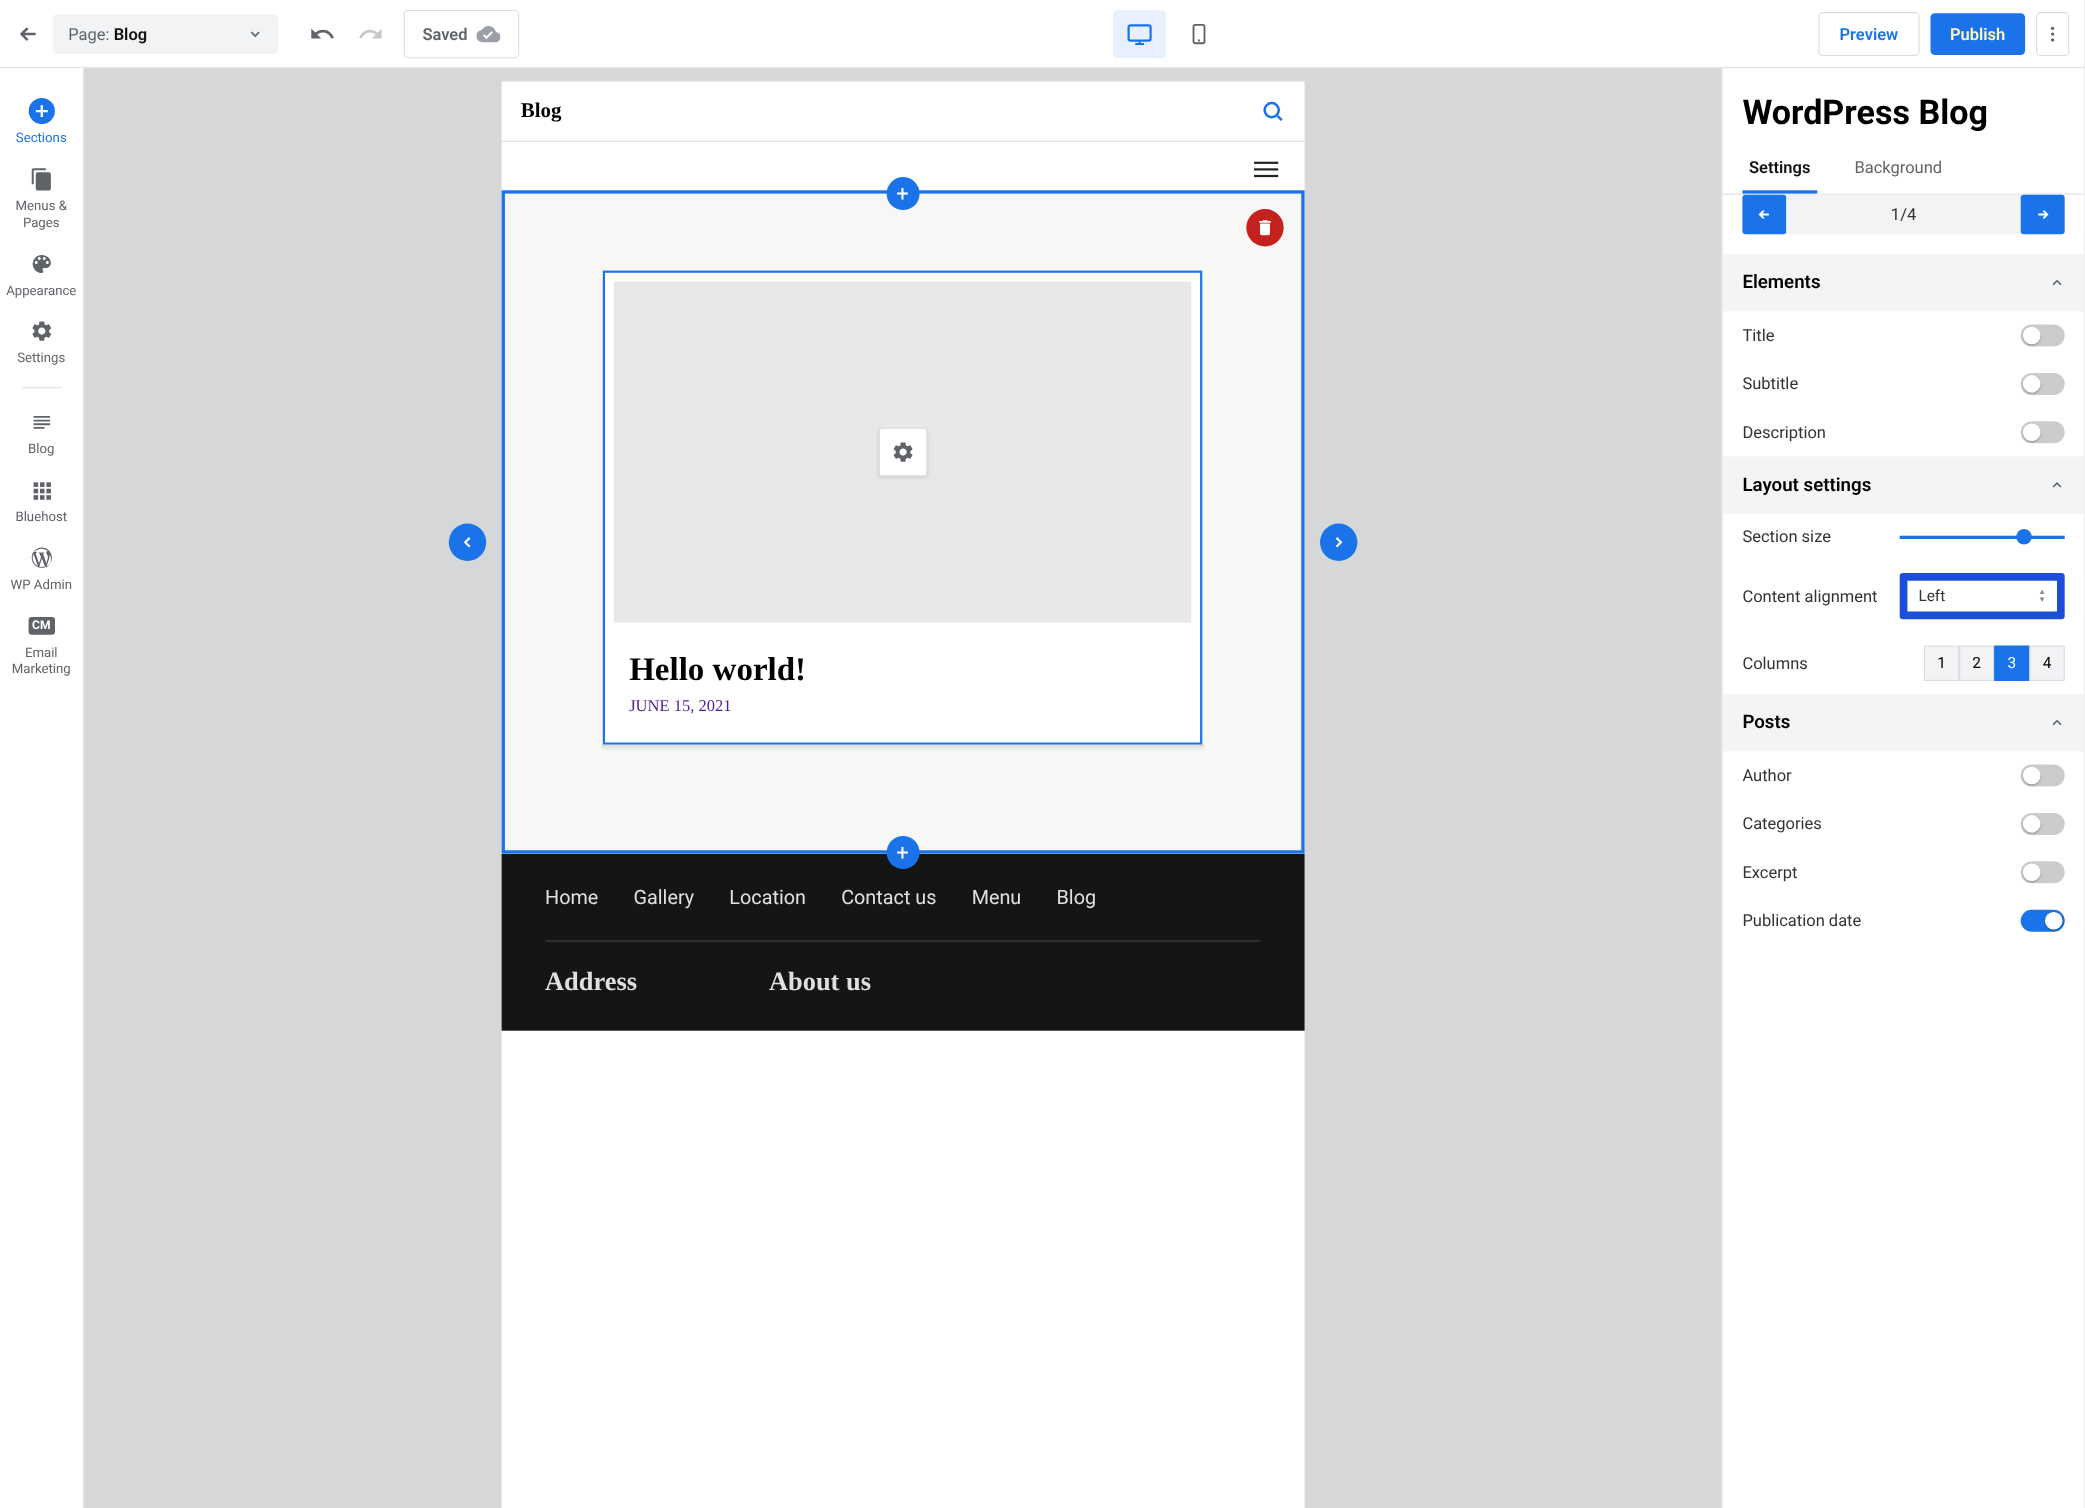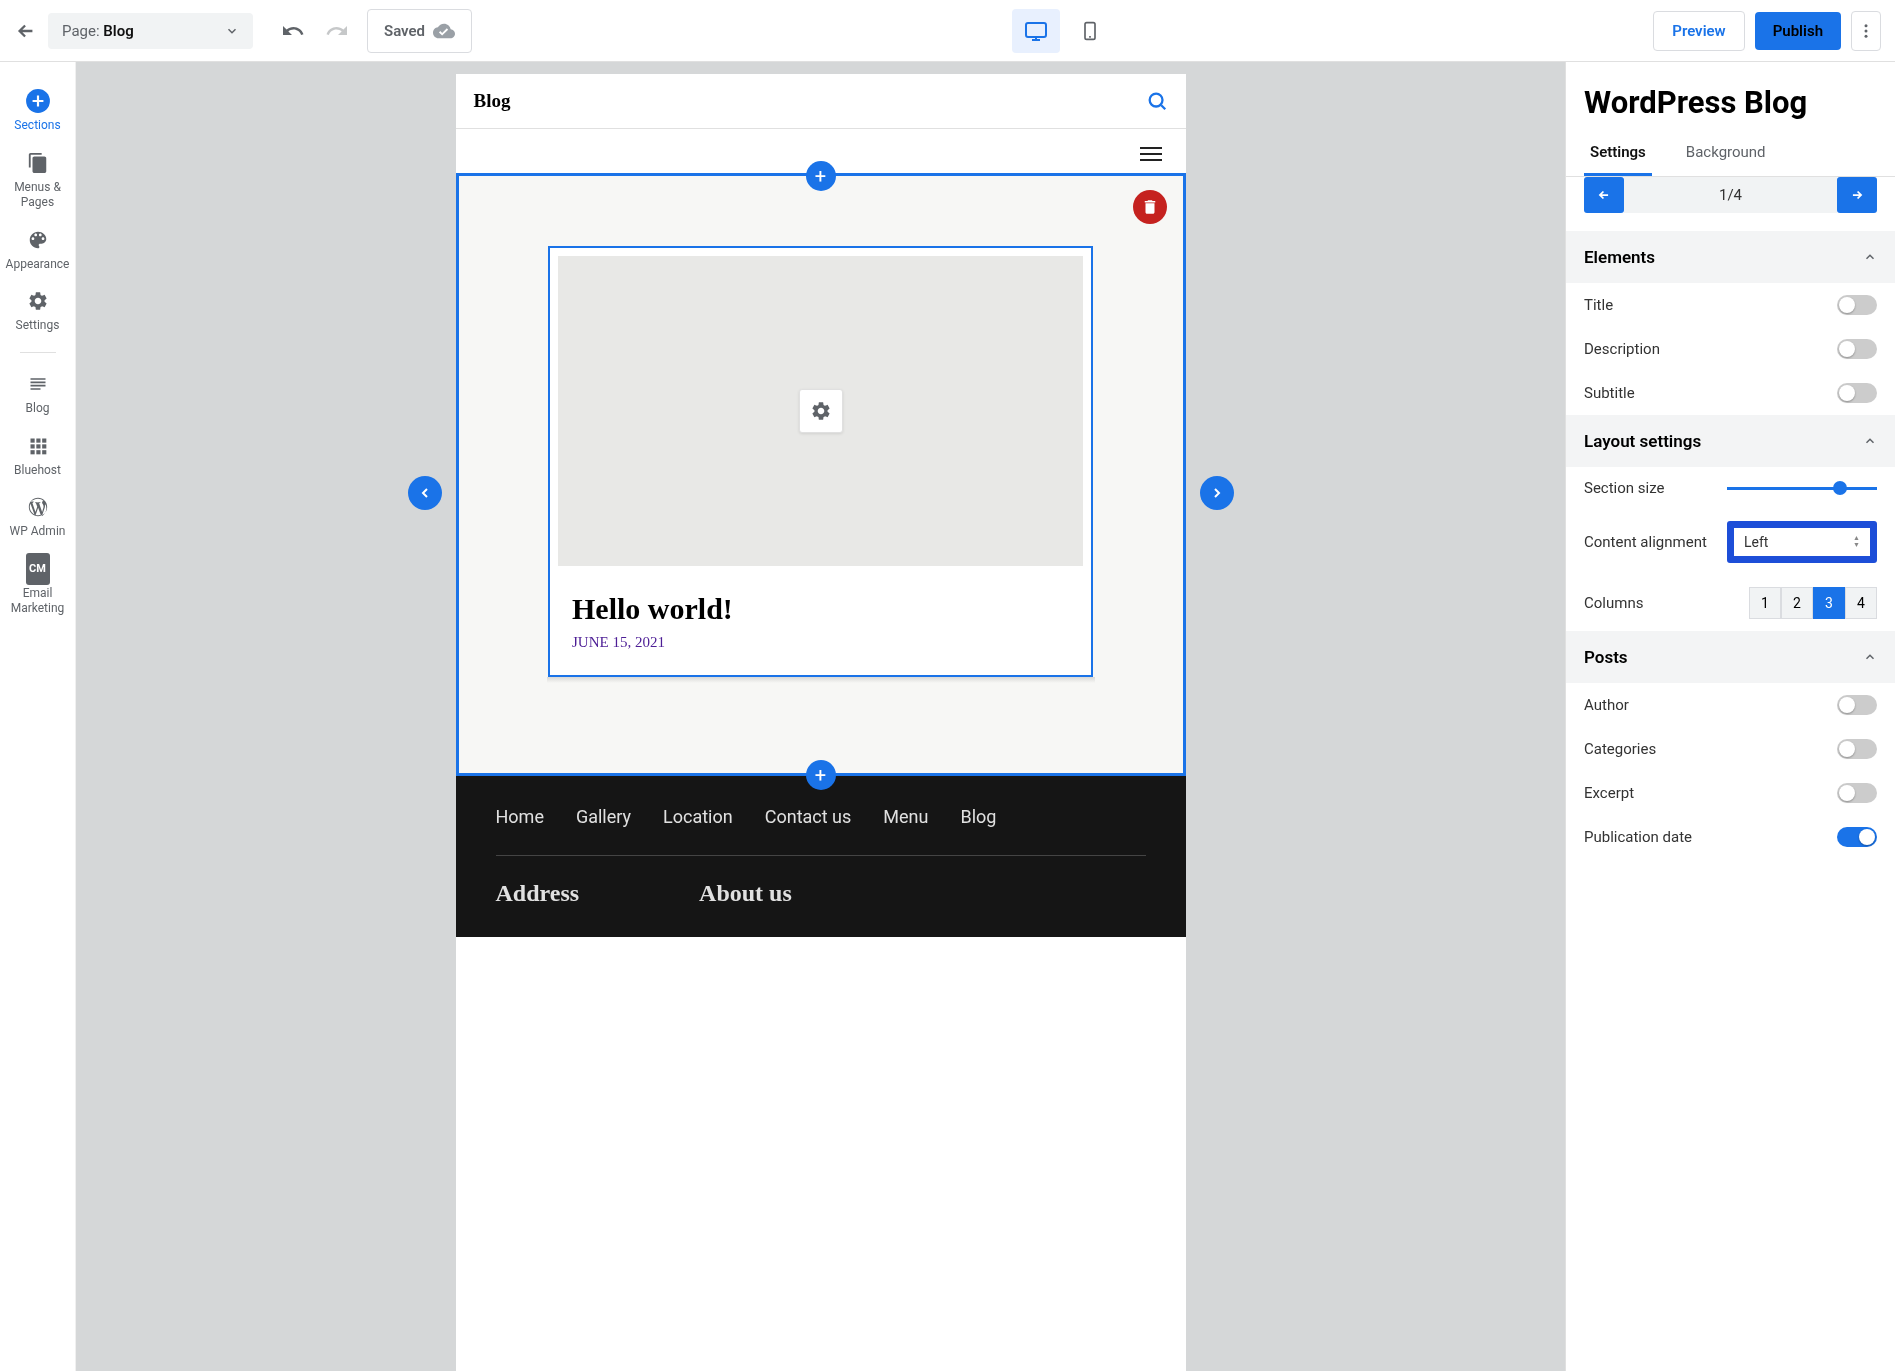--- a/index.html
+++ b/index.html
@@ -14,31 +14,31 @@
 .chev { color:#5f6368; }
 .undo-redo { display: flex; gap: 20px; margin-left: 18px; }
 .undo-redo svg { cursor: pointer; }
 .saved-pill { margin-left: 8px; border: 1px solid #dadce0; border-radius: 4px; padding: 10px 16px; display: flex; align-items:center; gap:8px; color:#5f6368; font-size:15px; font-weight:600; }
 .device-switch { margin-left: auto; display:flex; gap:6px; }
 .device-switch .dev { width:48px; height:44px; display:flex; align-items:center; justify-content:center; border-radius:4px; cursor:pointer; }
 .device-switch .dev.active { background:#e8f0fe; color:#1a73e8; }
 .device-switch .dev:not(.active){ color:#5f6368; }
 .tb-right { margin-left: auto; display:flex; gap:10px; align-items:center; }
 .btn-preview { border:1px solid #dadce0; background:#fff; color:#1a73e8; padding:10px 18px; border-radius:4px; font-size:15px; font-weight:600; cursor:pointer; }
-.btn-publish { background:#1a73e8; color:#000000; border:none; padding:10px 18px; border-radius:4px; font-size:15px; font-weight:600; cursor:pointer; }
+.btn-publish { background:#1a73e8; color:#fef9c3; border:none; padding:10px 18px; border-radius:4px; font-size:15px; font-weight:600; cursor:pointer; }
 .more-btn { width:30px; height:40px; border:1px solid #dadce0; border-radius:4px; display:flex; align-items:center; justify-content:center; color:#5f6368; cursor:pointer; }
 
 .layout { display:flex; height: calc(100vh - 62px); }
 
 .sidebar-left { width: 76px; background:#fff; padding-top: 18px; border-right: 1px solid #f0f0f0; display:flex; flex-direction:column; align-items:center; }
 .sb-item { width:100%; display:flex; flex-direction:column; align-items:center; gap:4px; padding:8px 0; cursor:pointer; color:#5f6368; font-size:12px; text-align:center; line-height:1.3; }
 .sb-item.active { color:#1a73e8; }
 .sb-item .ico { width:26px; height:26px; display:flex; align-items:center; justify-content:center; }
 .sb-divider { width:36px; height:1px; background:#e0e0e0; margin:10px 0; }
-.cm-square { width:24px; height:32px; background:#5f6368; color:#fff; font-size:11px; font-weight:700; display:flex; align-items:center; justify-content:center; border-radius:3px; }
+.cm-square { width:24px; height:16px; background:#5f6368; color:#fff; font-size:11px; font-weight:700; display:flex; align-items:center; justify-content:center; border-radius:3px; }
 
 .canvas-wrap { flex:1; background:#d5d7d8; position:relative; overflow:auto; display:flex; justify-content:center; padding:0; }
 .canvas { width: 730px; background:#fff; margin-top: 12px; position:relative; }
 .canvas-header { display:flex; align-items:center; justify-content:space-between; padding: 16px 18px; border-bottom:1px solid #e0e0e0; }
 .canvas-header h3 { font-family: Georgia, serif; font-size:19px; font-weight:600; }
 .search-ico { color:#1a73e8; cursor:pointer; }
 .hamburger { display:flex; flex-direction:column; gap:4px; padding:18px 24px 12px; align-items:flex-end; }
 .hamburger span { width:22px; height:2px; background:#222; }
 
 .section-selected { background:#f7f7f5; border:3px solid #1a73e8; position:relative; padding: 70px 80px 50px; }
@@ -330,25 +330,25 @@
           <svg width="14" height="14" viewBox="0 0 24 24" fill="none" stroke="#5f6368" stroke-width="2.5">
             <path d="M18 15l-6-6-6 6"></path>
           </svg>
         </span>
     </div>
     <div class="row">
         <span>Title</span>
         <div class="toggle"></div>
       </div>
     <div class="row">
+        <span>Subtitle</span>
+        <div class="toggle"></div>
+      </div>
+    <div class="row">
         <span>Description</span>
-        <div class="toggle"></div>
-      </div>
-    <div class="row">
-        <span>Subtitle</span>
         <div class="toggle"></div>
       </div>
 
     <div class="section-head collapsible">
       <span>Layout settings</span>
       <span>
           <svg width="14" height="14" viewBox="0 0 24 24" fill="none" stroke="#5f6368" stroke-width="2.5">
             <path d="M18 15l-6-6-6 6"></path>
           </svg>
         </span>

